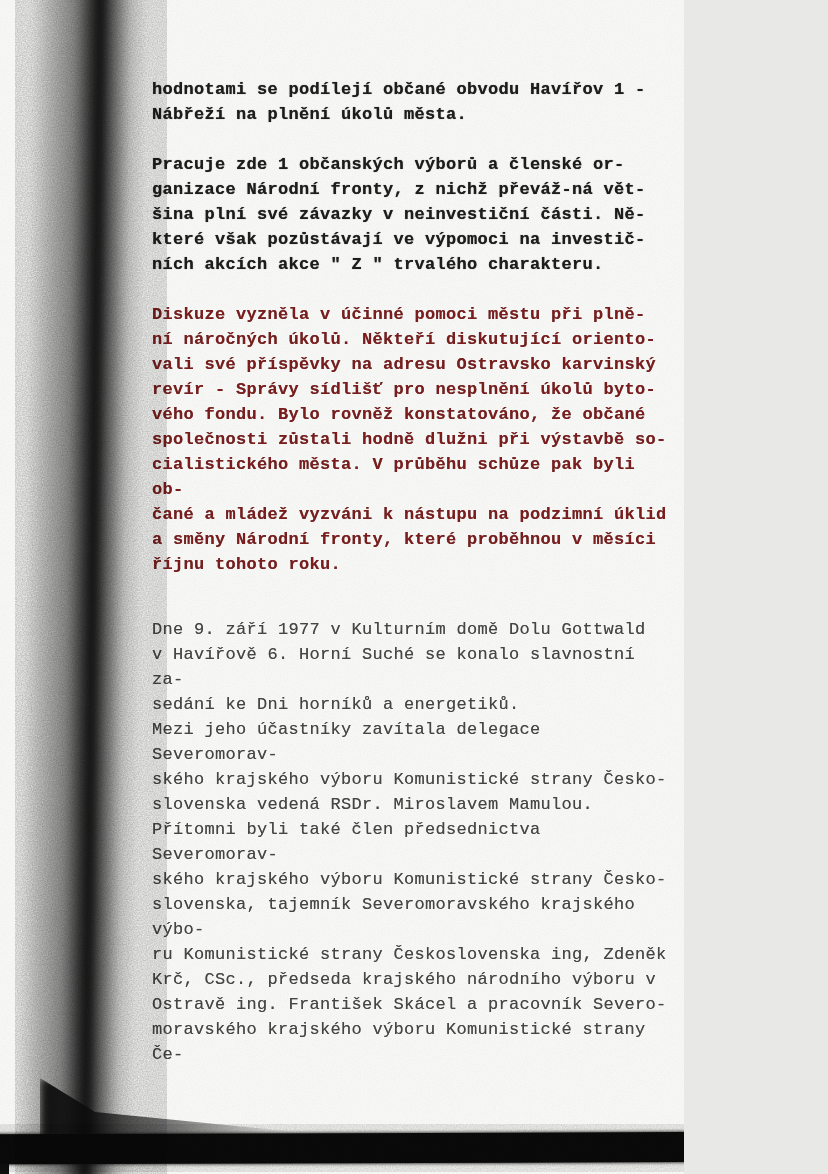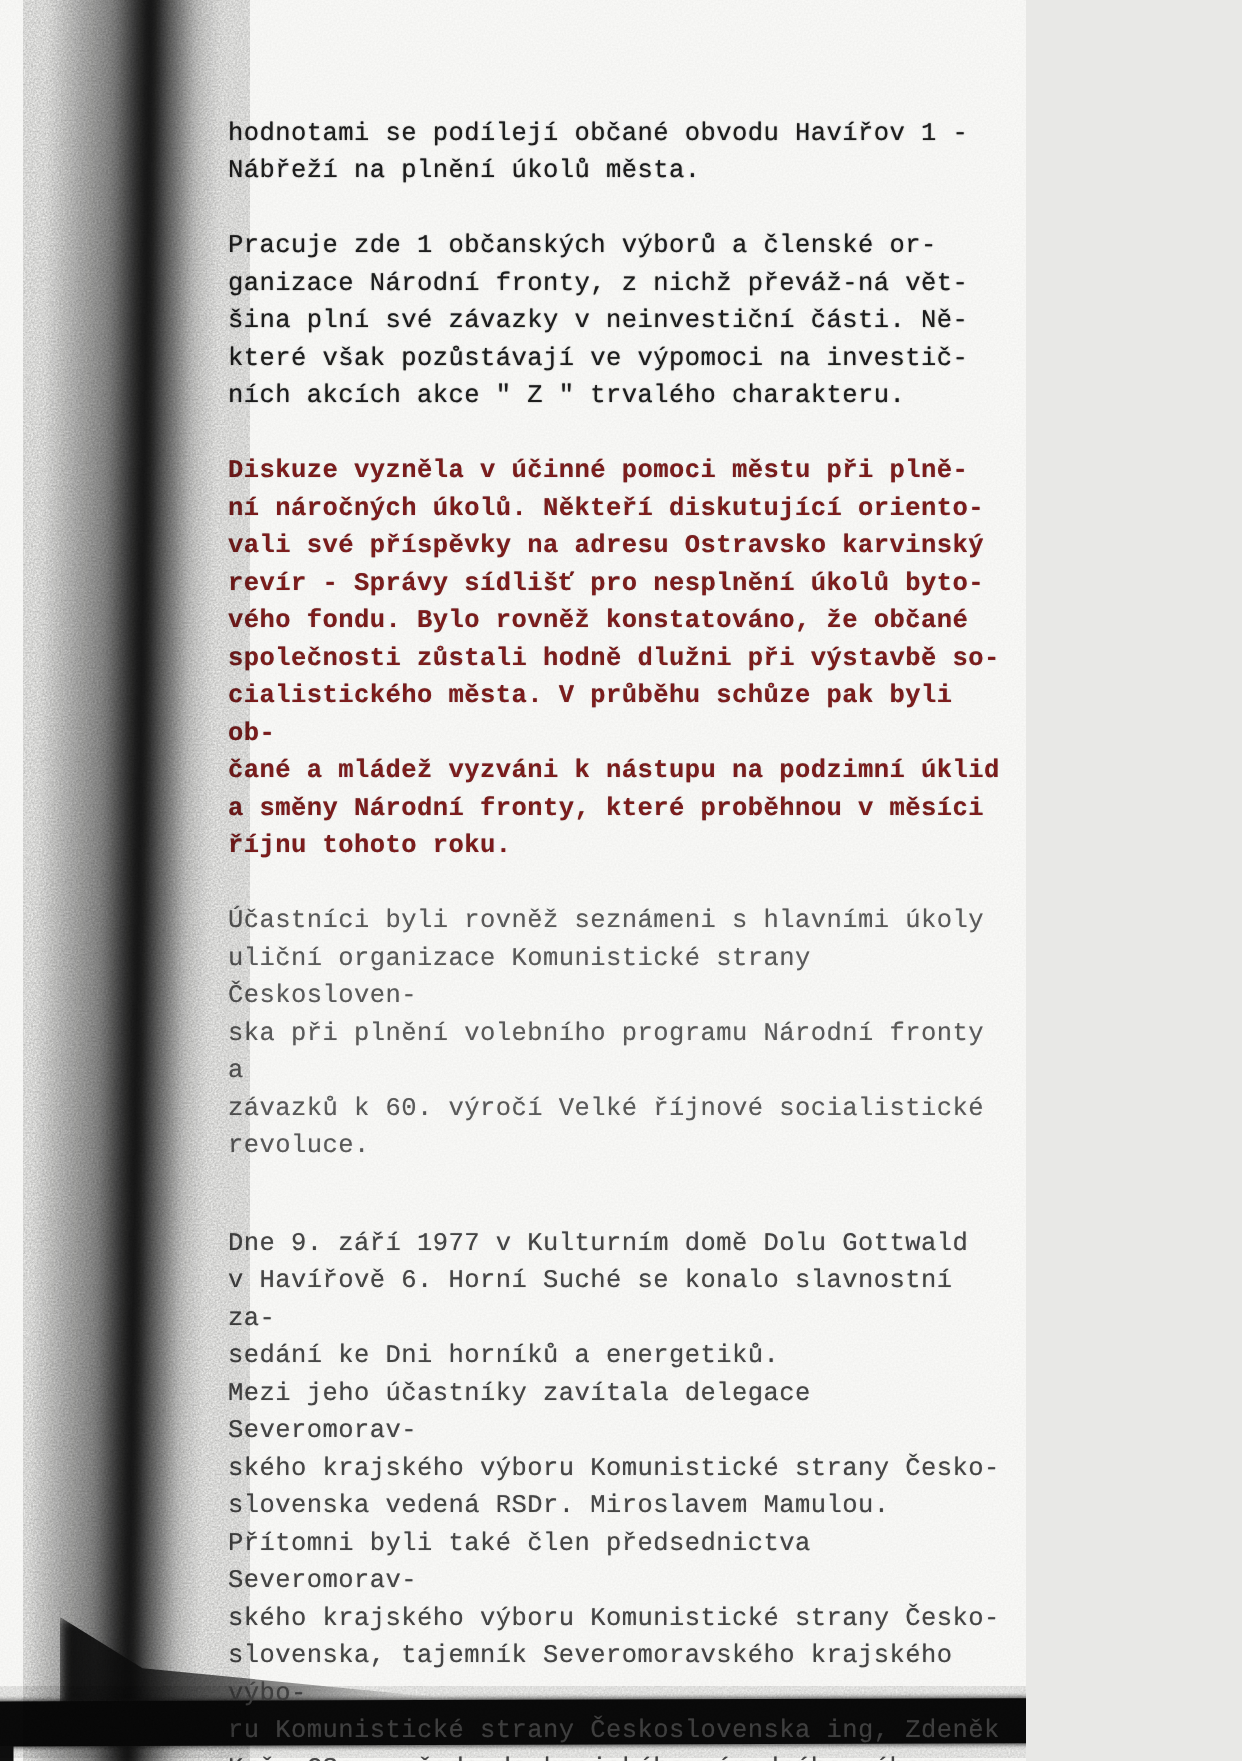--- a/index.html
+++ b/index.html
@@ -80,21 +80,21 @@
   .text-column {
     position: absolute;
     left: 152px; top: 52px;
     width: 522px;
     font-size: 17px;
     line-height: 25px;
     letter-spacing: 0.3px;
     white-space: pre-line;
   }
   .text-column p { margin: 0; }
-  .ink-dark   { color: #1e1e1e; font-weight: 400; text-shadow: 0 0 0.8px rgba(25,25,25,0.8); }
+  .ink-dark   { color: #1e1e1e; font-weight: 700; text-shadow: 0 0 0.8px rgba(25,25,25,0.8); }
   .ink-medium { color: #7f1d1d; font-weight: 700; text-shadow: 0 0 0.6px rgba(46,46,46,0.6); }
   .ink-faded  { color: #5c5c5c; font-weight: 400; text-shadow: 0 0 0.5px rgba(92,92,92,0.5); }
   .ink-mid2   { color: #474747; font-weight: 400; text-shadow: 0 0 0.6px rgba(70,70,70,0.6); }
   .para-gap   { margin-top: 15px !important; }
 
   .margin-note {
     position: absolute;
     left: 678px; top: 770px;
     width: 130px;
     font-size: 16.5px;
@@ -135,25 +135,20 @@
     <p class="ink-medium">Diskuze vyzněla v účinné pomoci městu při plně-
 ní náročných úkolů. Někteří diskutující oriento-
 vali své příspěvky na adresu Ostravsko karvinský
 revír - Správy sídlišť pro nesplnění úkolů byto-
 vého fondu. Bylo rovněž konstatováno, že občané
 společnosti zůstali hodně dlužni při výstavbě so-
 cialistického města. V průběhu schůze pak byli ob-
 čané a mládež vyzváni k nástupu na podzimní úklid
 a směny Národní fronty, které proběhnou v měsíci
 říjnu tohoto roku.</p>
-    <p class="ink-faded">Účastníci byli rovněž seznámeni s hlavními úkoly
-uliční organizace Komunistické strany Českosloven-
-ska při plnění volebního programu Národní fronty a
-závazků k 60. výročí Velké říjnové socialistické
-revoluce.</p>
     <p class="ink-mid2 para-gap">Dne 9. září 1977 v Kulturním domě Dolu Gottwald
 v Havířově 6. Horní Suché se konalo slavnostní za-
 sedání ke Dni horníků a energetiků.
 Mezi jeho účastníky zavítala delegace Severomorav-
 ského krajského výboru Komunistické strany Česko-
 slovenska vedená RSDr. Miroslavem Mamulou.
 Přítomni byli také člen předsednictva Severomorav-
 ského krajského výboru Komunistické strany Česko-
 slovenska, tajemník Severomoravského krajského výbo-
 ru Komunistické strany Československa ing, Zdeněk

